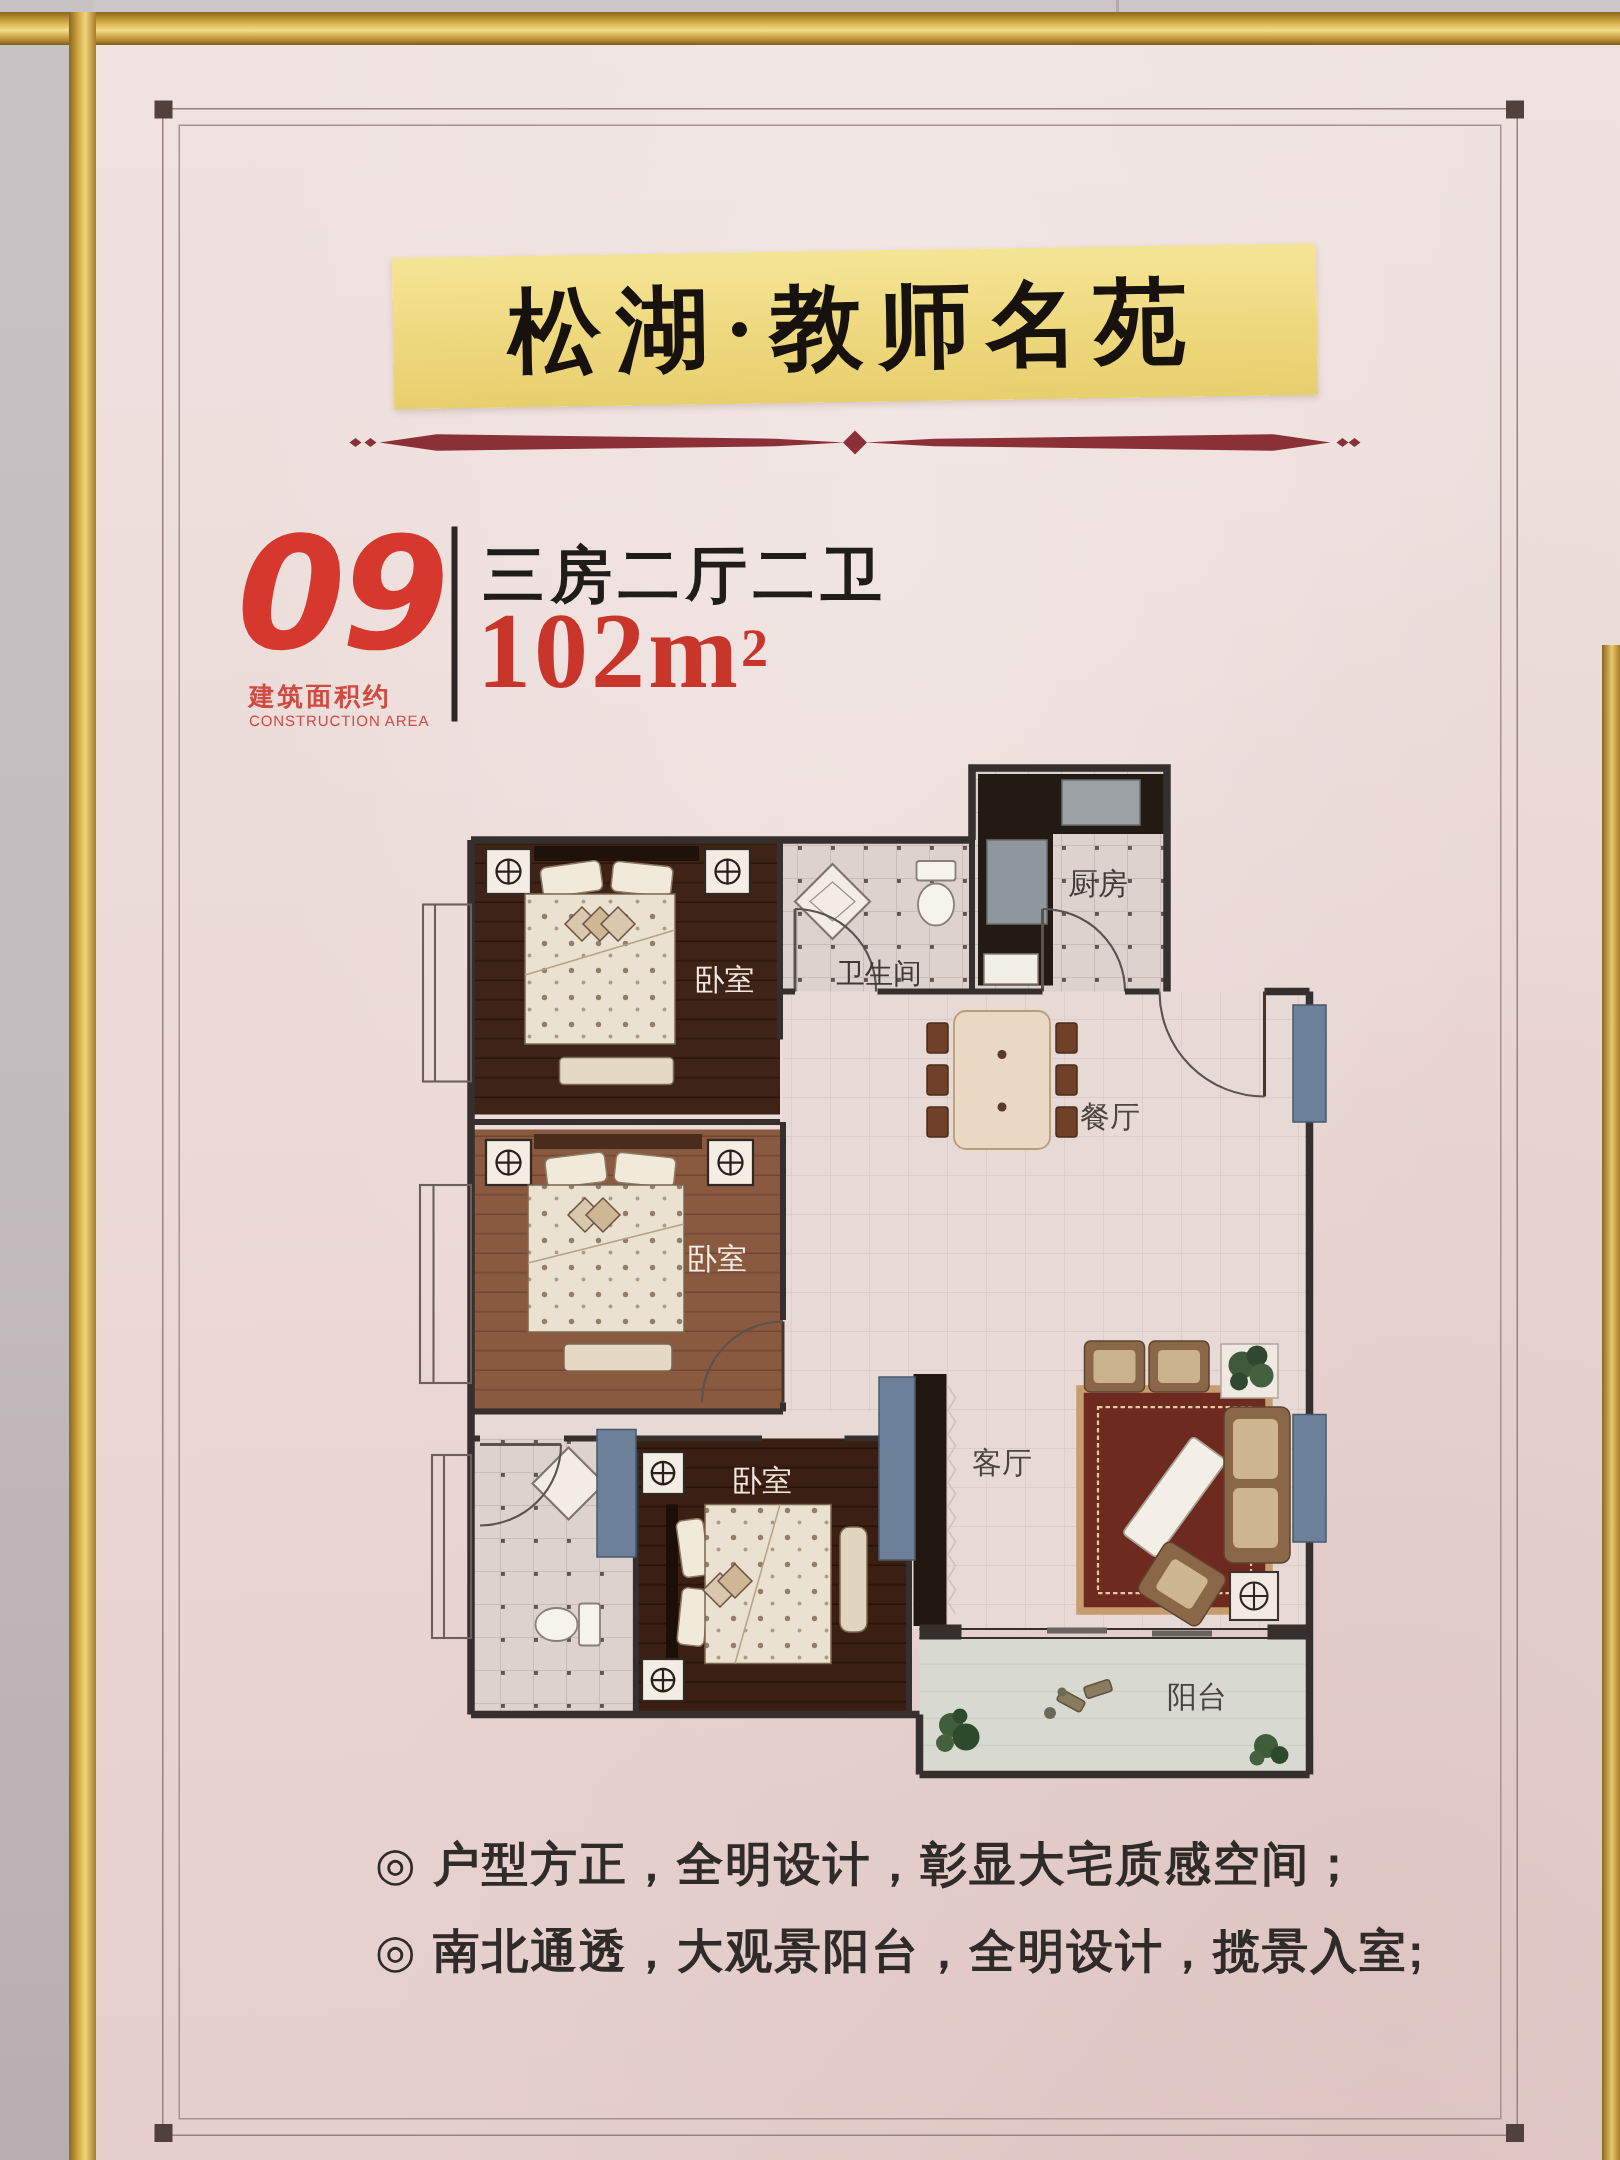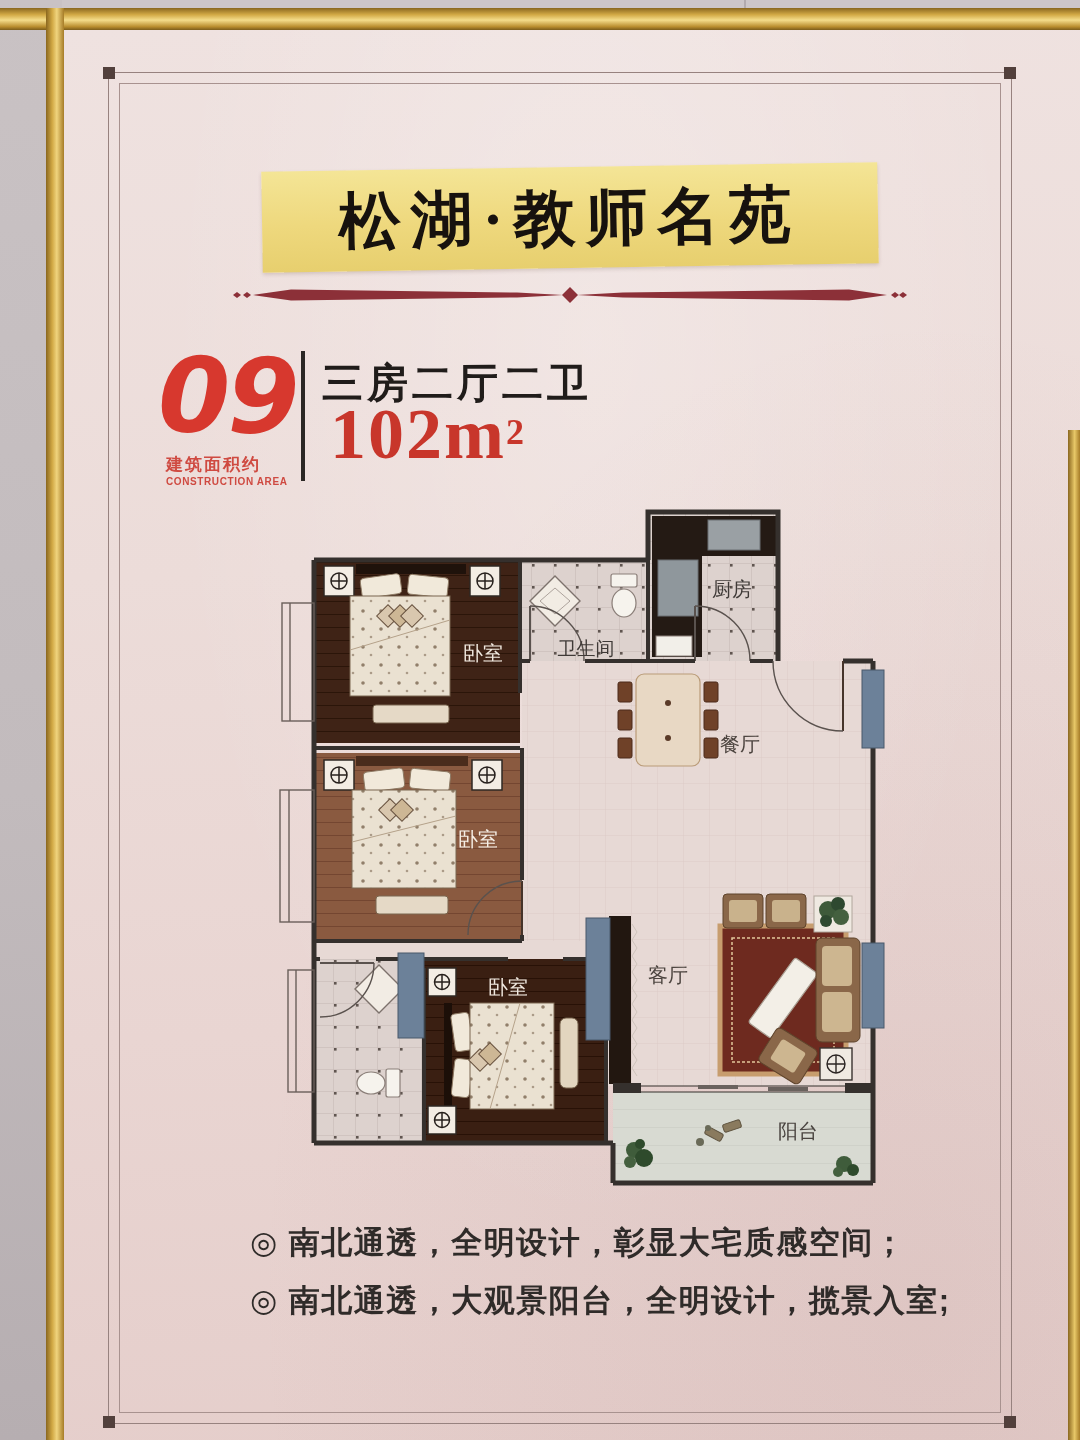--- a/index.html
+++ b/index.html
@@ -39,24 +39,24 @@
     display:flex;align-items:center;justify-content:center;}
   .banner .title{
     font-family:"Liberation Serif","DejaVu Serif",serif;
     font-weight:900;font-size:62px;color:#17120e;letter-spacing:10px;white-space:nowrap;}
   
   .unit-number{left:158px;top:342px;width:150px;
     font-family:"DejaVu Sans","Liberation Sans",sans-serif;
     font-style:italic;font-weight:800;font-size:104px;line-height:1.05;
     color:#d7382e;letter-spacing:-3px;}
   .area-note-cn{left:166px;top:453px;font-size:17px;font-weight:700;color:#cf4a41;letter-spacing:2px;font-family:Liberation Serif, serif;}
-  .area-note-en{left:166px;top:476px;font-size:10px;font-weight:700;color:#cf4a41;letter-spacing:.6px;}
+  .area-note-en{left:166px;top:476px;font-size:10px;font-weight:400;color:#cf4a41;letter-spacing:.6px;}
   .spec-divider{left:301px;top:351px;width:4px;height:130px;background:#2b2725;}
   .layout-type{left:322px;top:356px;font-size:41px;font-weight:800;color:#201c1a;letter-spacing:4px;}
-  .area-value{left:330px;top:398px;
+  .area-value{left:318px;top:398px;
     font-family:"Liberation Serif","DejaVu Serif",serif;
     font-weight:700;font-size:72px;color:#c8362b;letter-spacing:2px;line-height:1.0;text-align:right;}
   .area-value sup{font-size:36px;vertical-align:14px;letter-spacing:0;}
   
   .feature{left:250px;width:660px;font-size:31px;font-weight:600;color:#2f2b29;letter-spacing:1.5px;white-space:nowrap;}
   .f1{top:1222px;} .f2{top:1280px;}
   svg text{font-family:"DejaVu Sans","Liberation Sans",sans-serif;}
 </style>
 </head>
 <body>
@@ -379,14 +379,14 @@
     <text x="210" y="348" text-anchor="middle" fill="#f6efe6">卧室</text>
     <text x="240" y="496" text-anchor="middle" fill="#f0e8df">卧室</text>
     <text x="318" y="157" text-anchor="middle" font-size="19" fill="#3f3a37">卫生间</text>
     <text x="464" y="98" text-anchor="middle" fill="#3f3a37">厨房</text>
     <text x="472" y="253" text-anchor="middle" fill="#4c443f">餐厅</text>
     <text x="400" y="484" text-anchor="middle" fill="#4c443f">客厅</text>
     <text x="530" y="640" text-anchor="middle" fill="#4a4440">阳台</text>
   </g>
 </svg>
 
-<div class="abs feature f1">◎ 南北通透，全明设计，彰显大宅质感空间；</div>
+<div class="abs feature f1">◎ 户型方正，全明设计，彰显大宅质感空间；</div>
 <div class="abs feature f2">◎ 南北通透，大观景阳台，全明设计，揽景入室;</div>
 
 </body></html>

